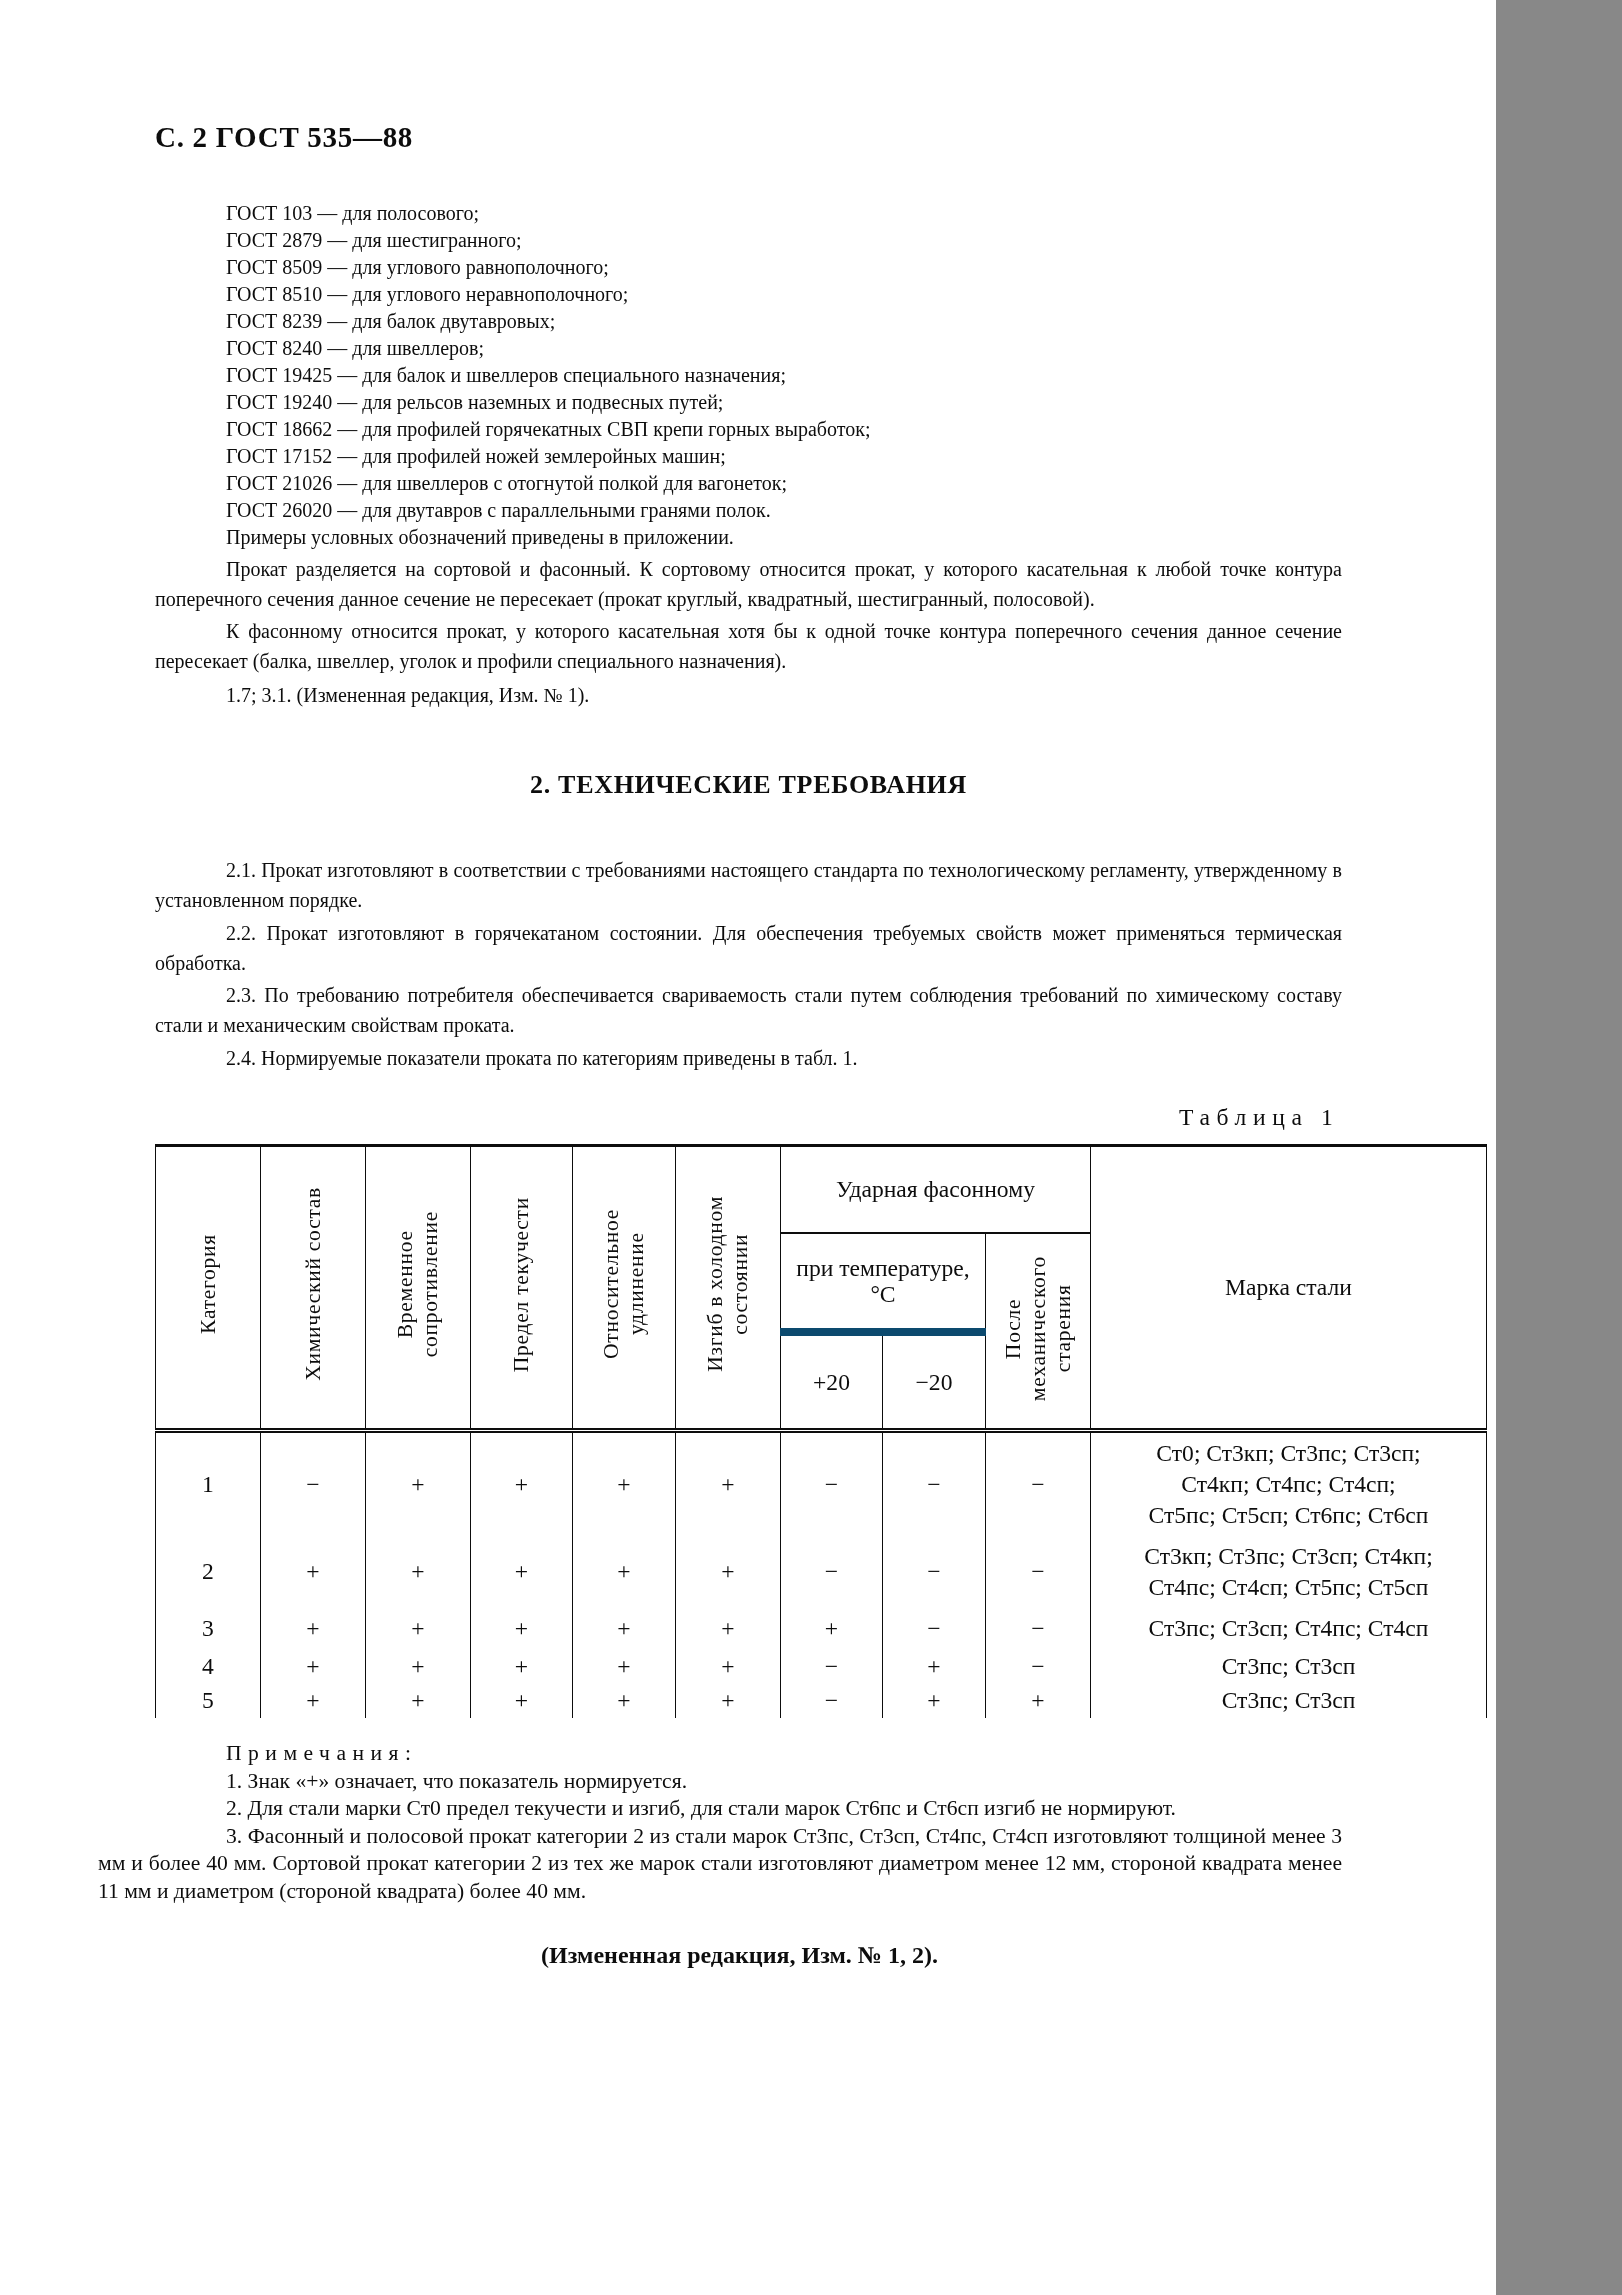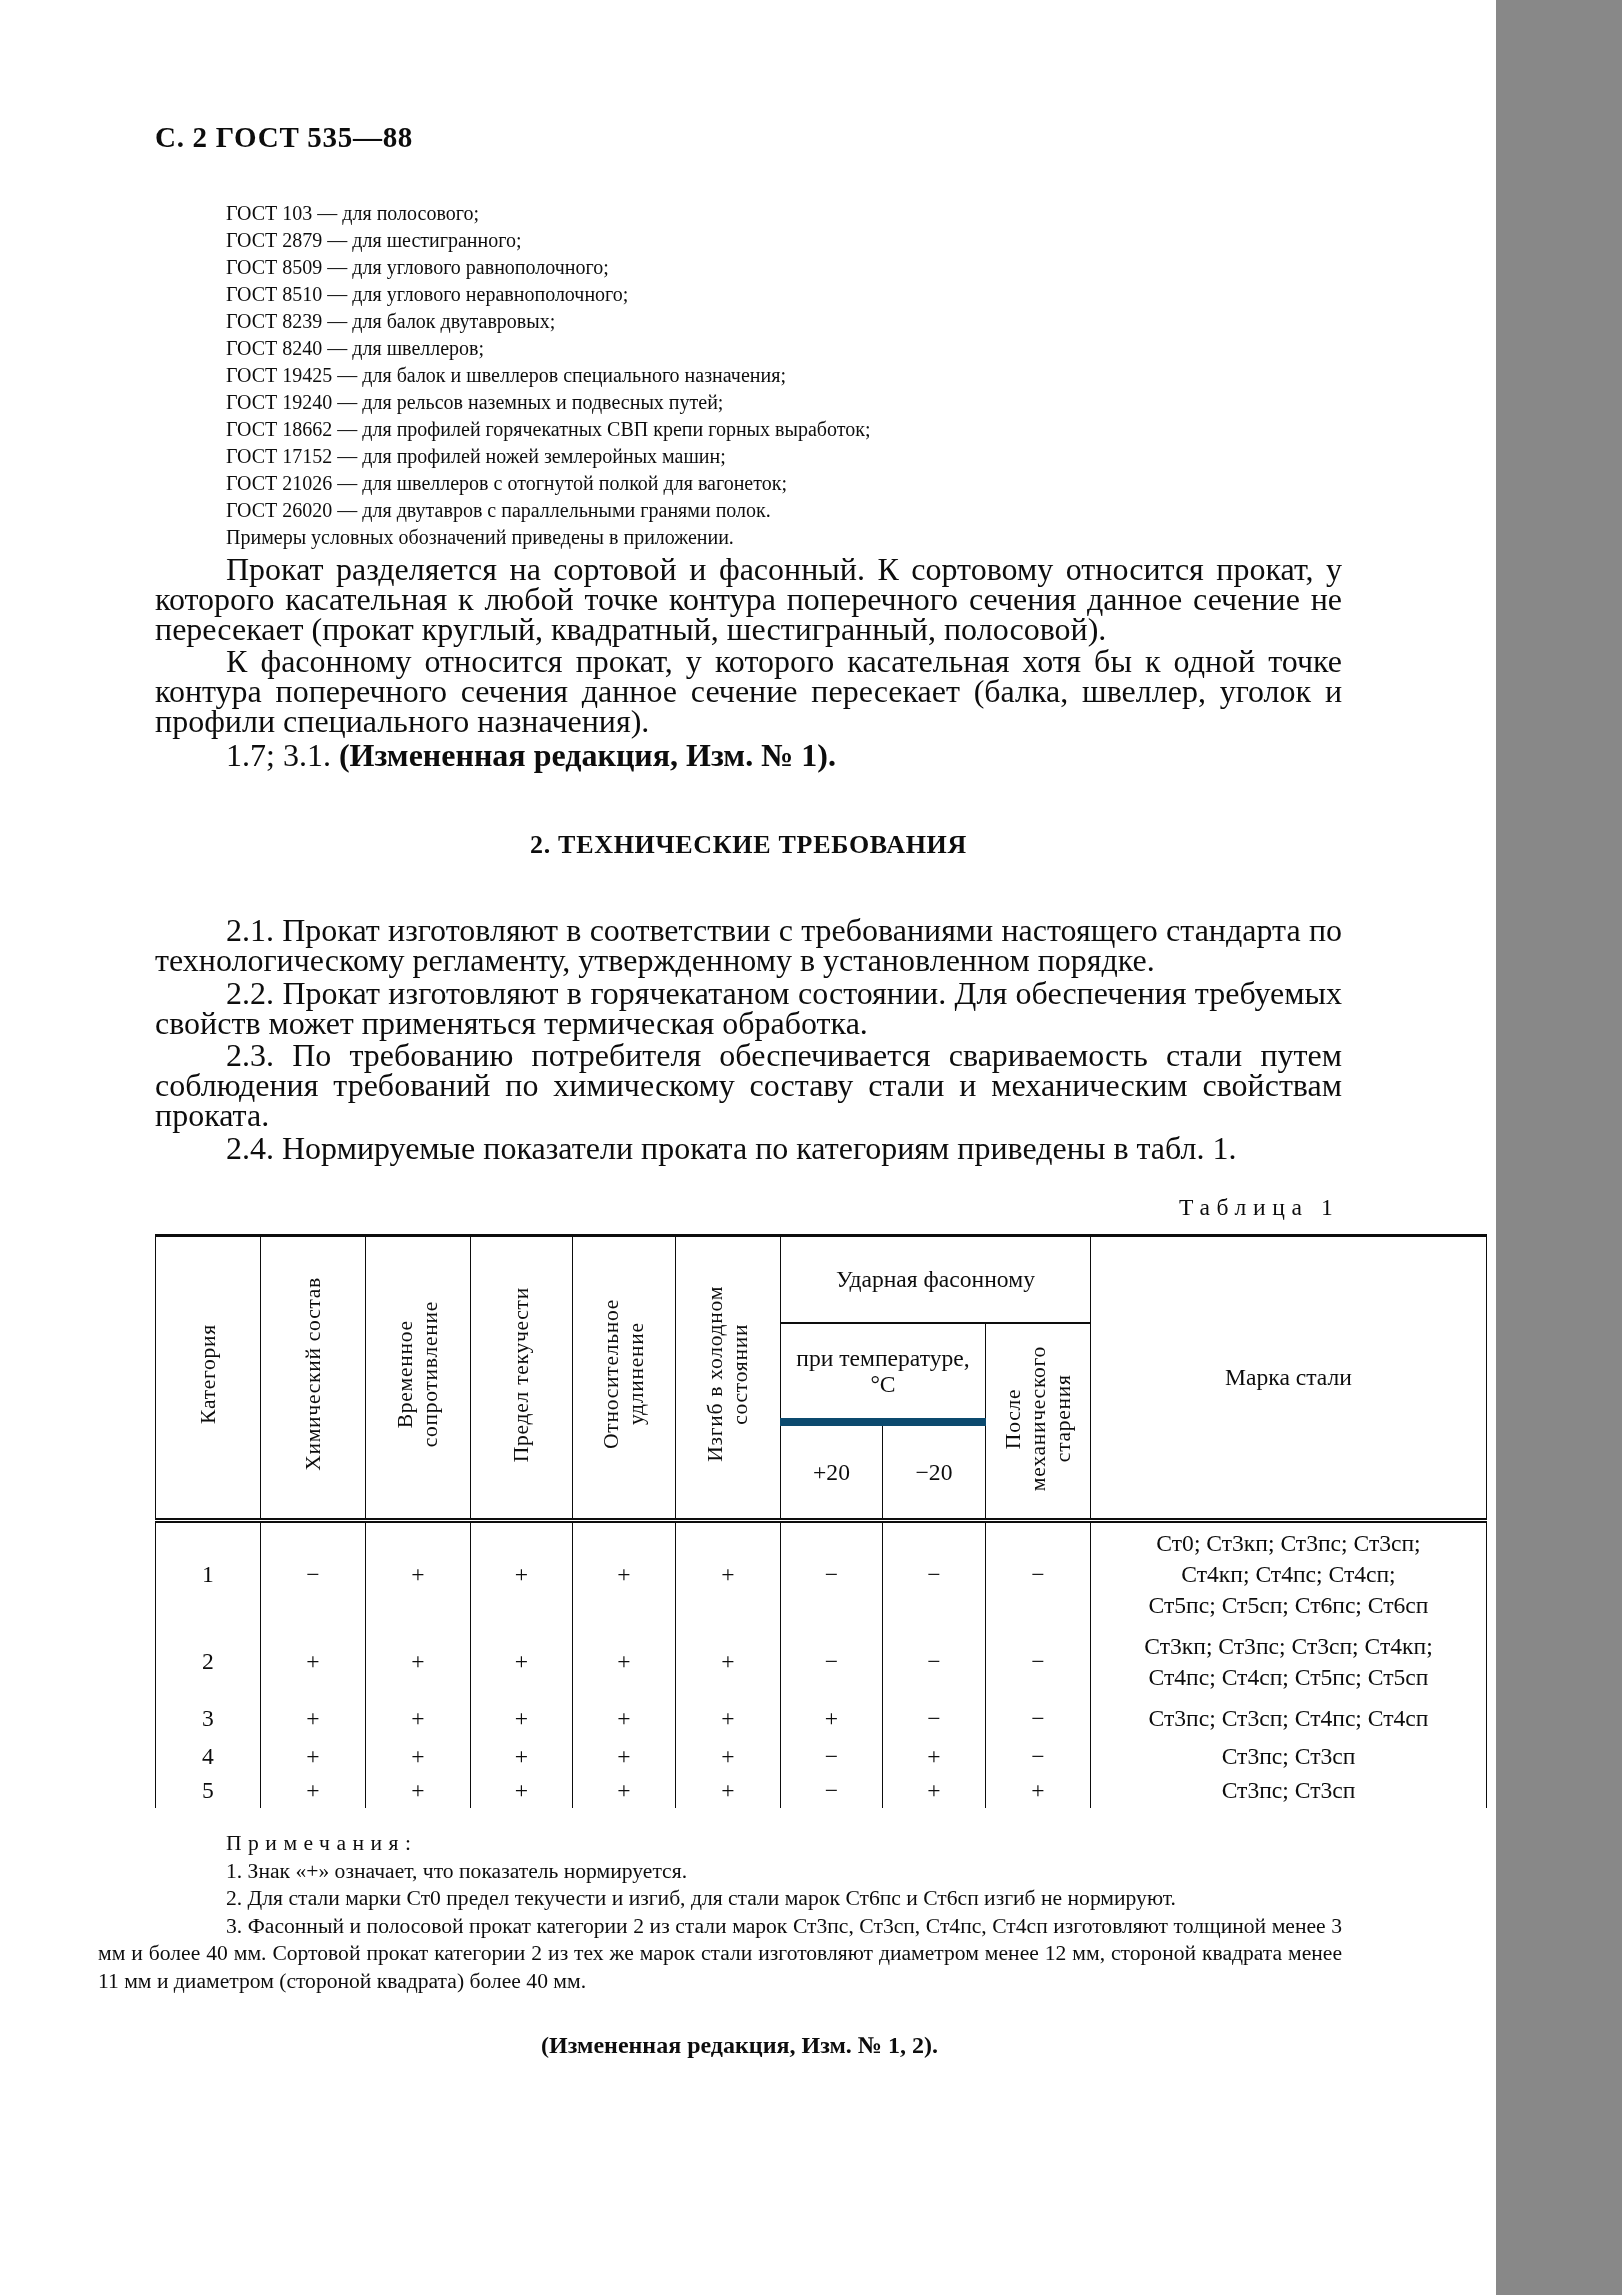--- a/index.html
+++ b/index.html
@@ -18,29 +18,29 @@
     font-size: 29px;
     font-weight: bold;
     letter-spacing: 0.7px;
     margin: 0 0 46px 0;
   }
 
   .gost-list { font-size: 20px; line-height: 27px; }
   .gost-list p { margin: 0; padding-left: 71px; }
 
   .para {
-    font-size: 32px;
+    font-size: 20px;
     line-height: 30px;
     text-align: justify;
     text-indent: 71px;
     margin: 2.6px 0 0 0;
   }
 
   .amendment-line { margin-top: 3.9px; }
-  .bold { font-weight: bold; }
+  .bold { font-weight: normal; }
 
   .section-heading {
     font-size: 26px;
     font-weight: bold;
     text-align: center;
     letter-spacing: 0.7px;
     margin: 60px 0 55px 0;
     text-indent: 0;
   }
 

